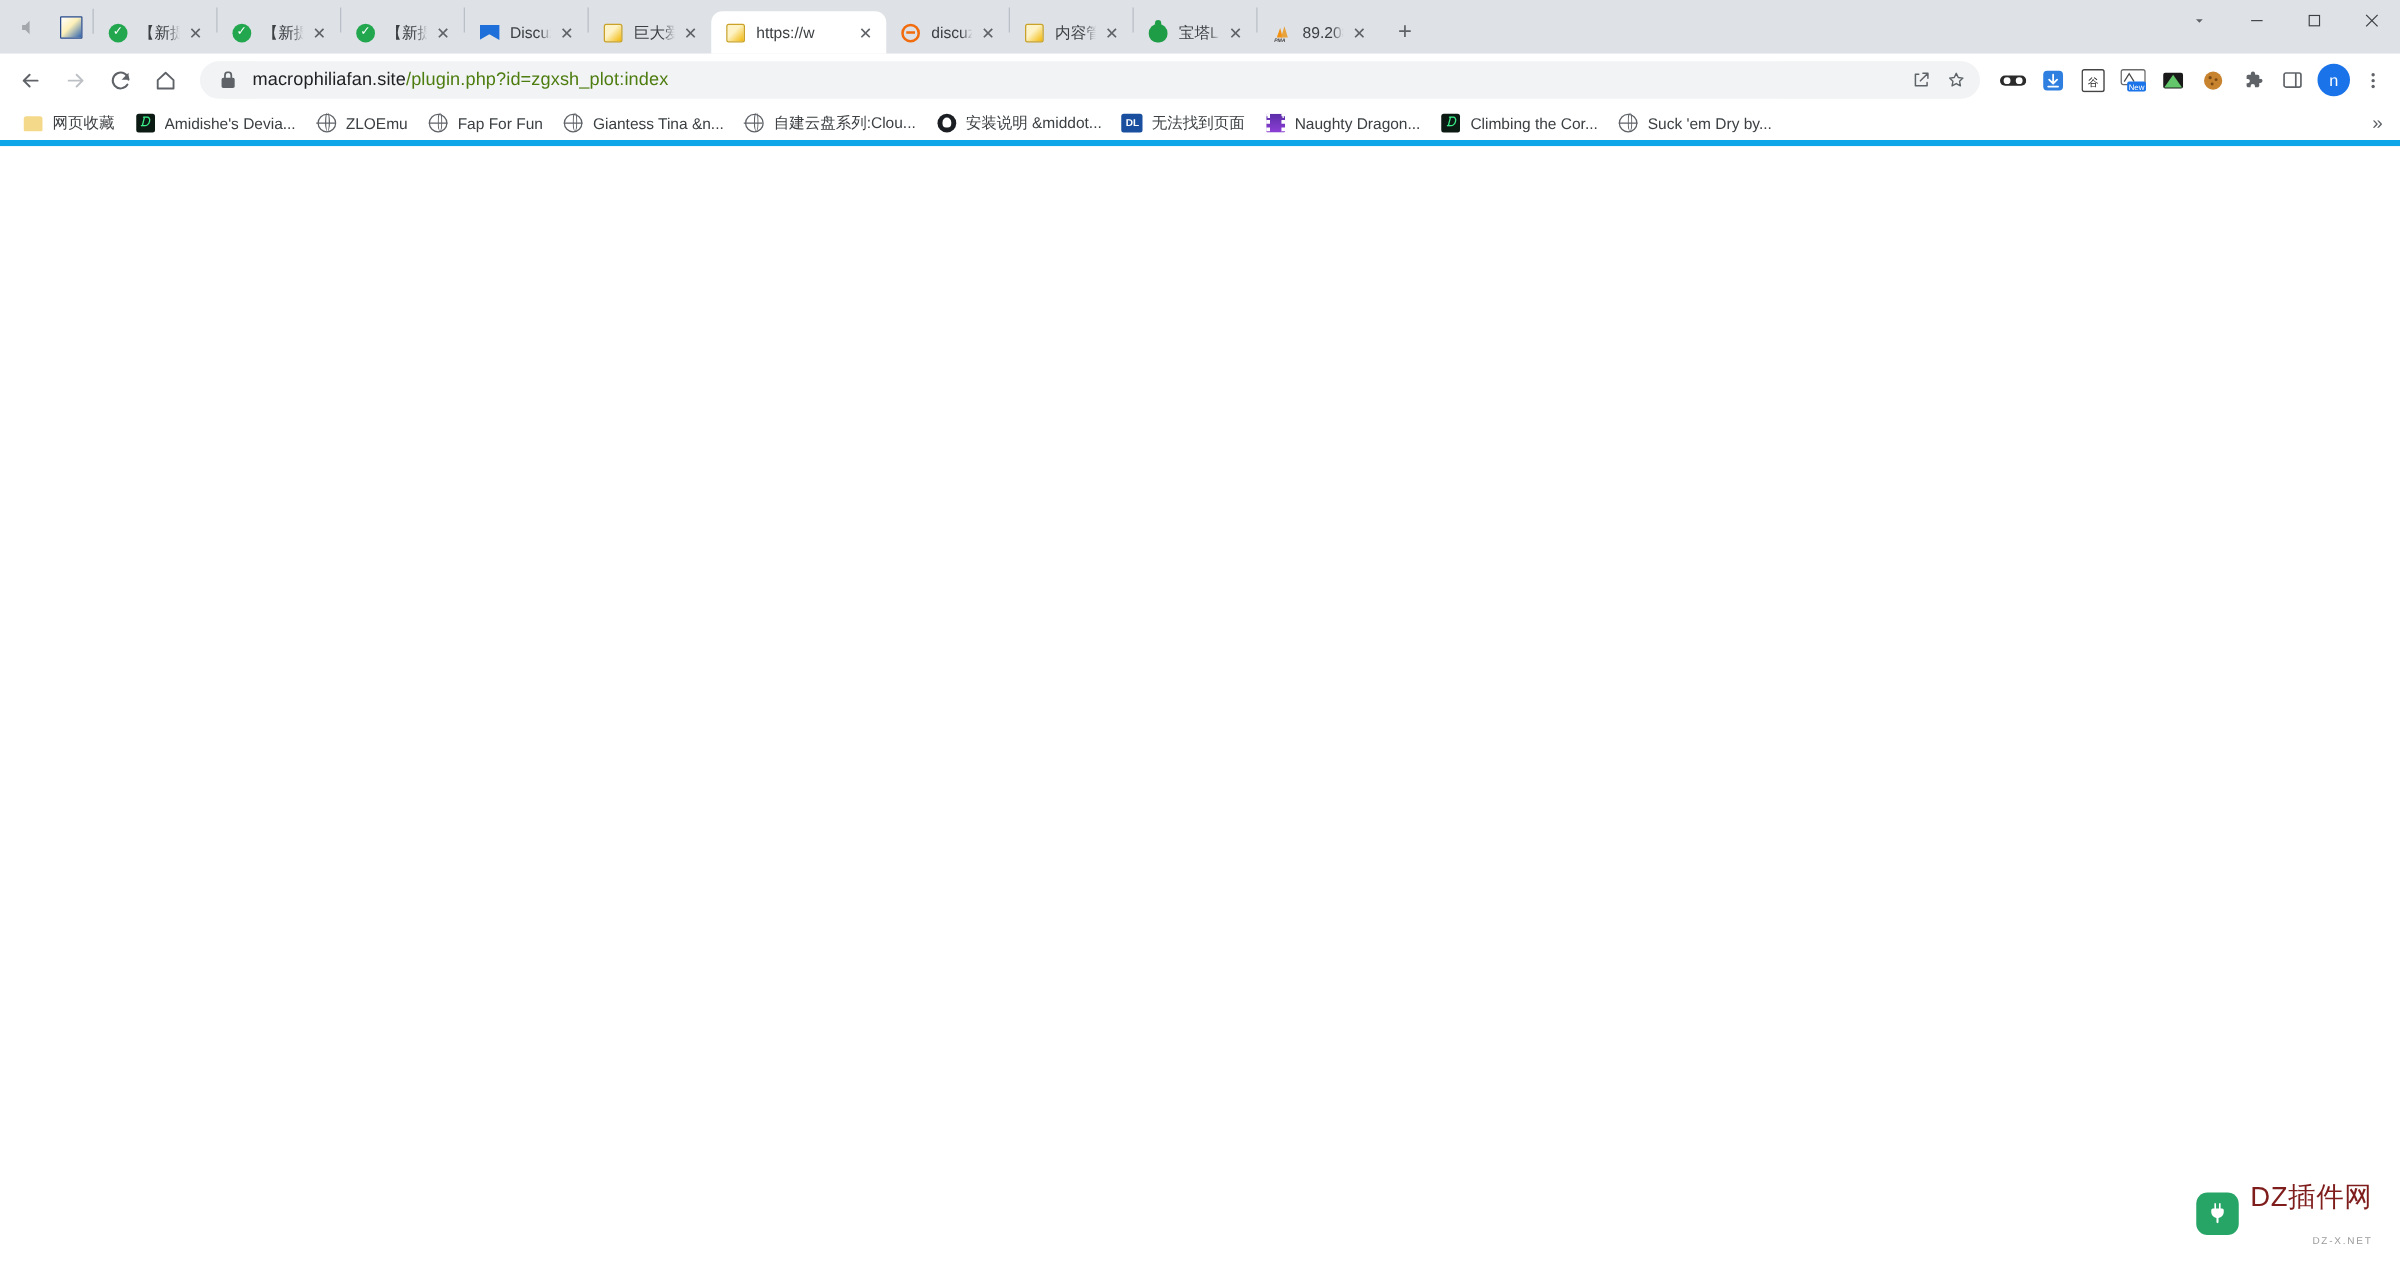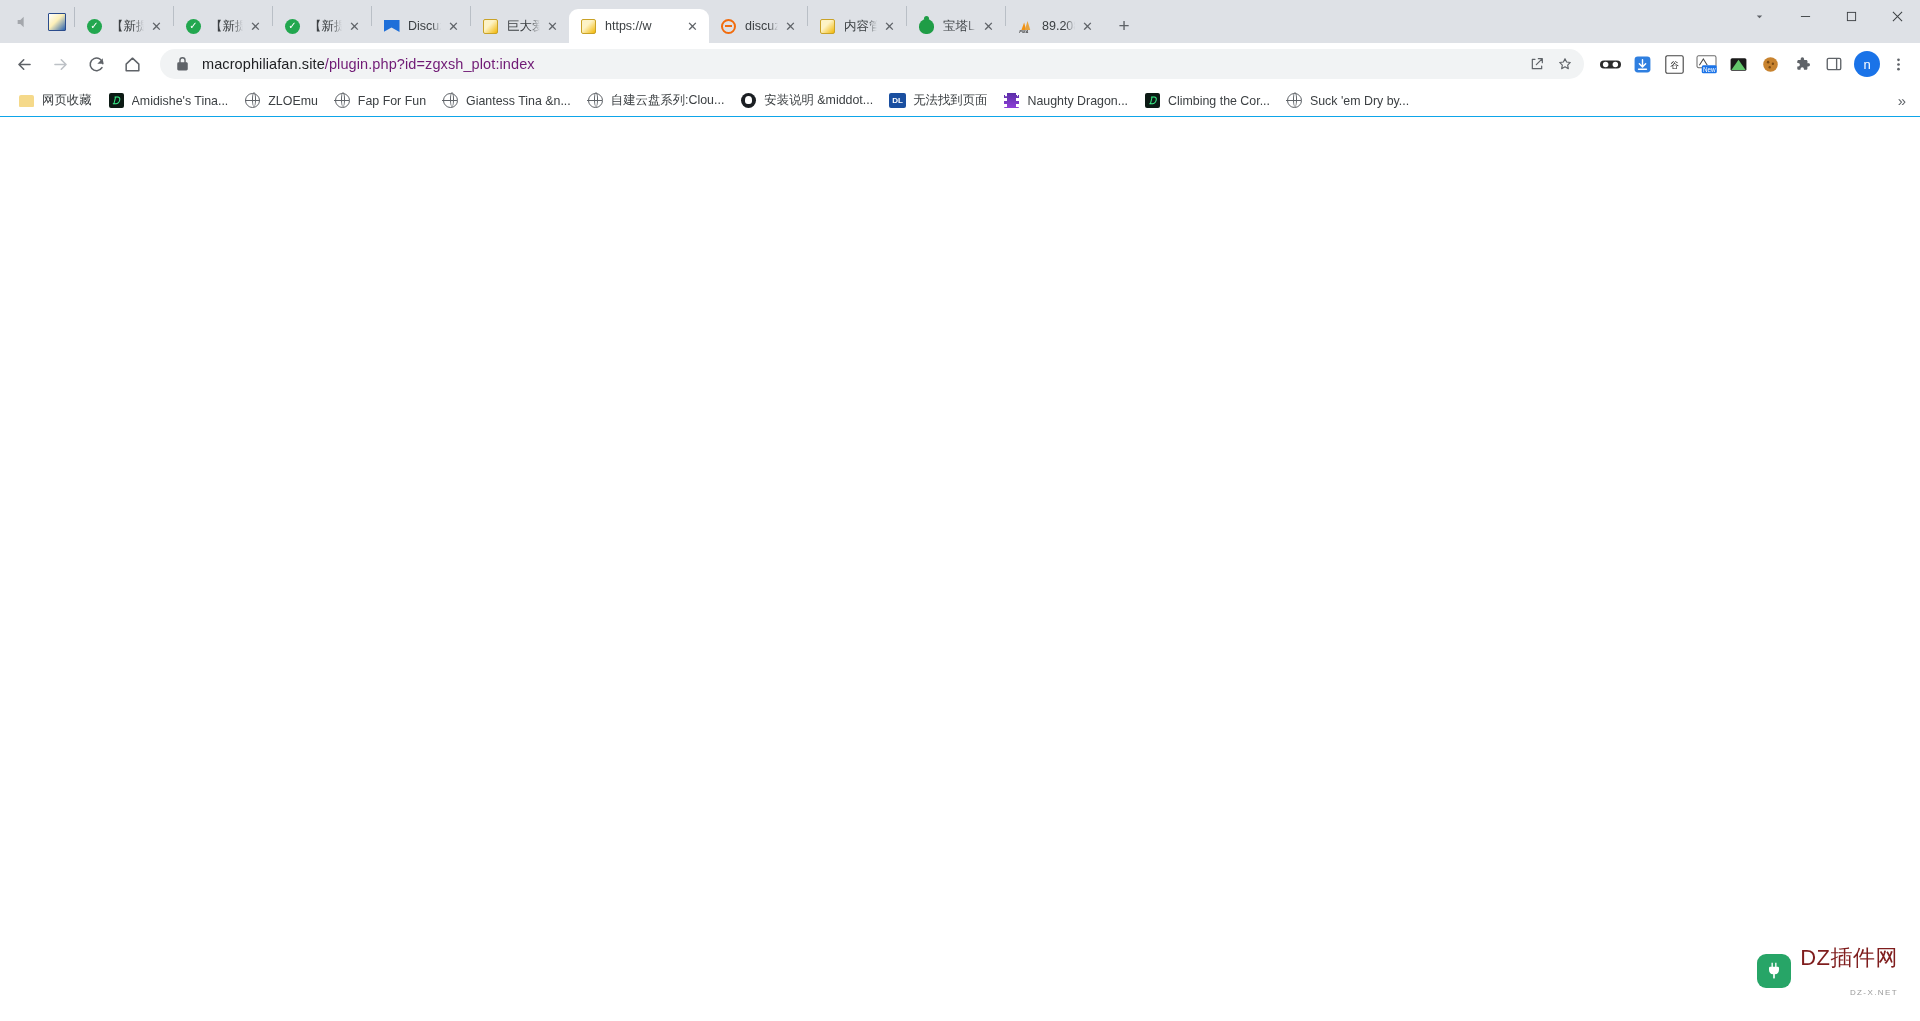--- a/index.html
+++ b/index.html
@@ -88,36 +88,36 @@
   .navbtn.disabled { color:#bdc1c6; }
 
   .omnibox {
     flex:1 1 auto; height:30px; background:#f1f3f4; border-radius:16px;
     display:flex; align-items:center; padding:0 6px 0 14px; margin:0 6px 0 8px;
     min-width:0;
   }
   .lock { width:17px; height:17px; margin-right:11px; flex:0 0 17px; display:flex; align-items:center; justify-content:center; }
   .url { font-size:14.5px; color:#202124; white-space:nowrap; overflow:hidden; flex:1 1 auto; letter-spacing:.1px; }
   .url .host { color:#202124; }
-  .url .path { color:#701a75; }
+  .url .path { color:#4d7c0f; }
   .omni-icon { width:26px; height:26px; display:flex; align-items:center; justify-content:center; color:#5f6368; flex:0 0 26px; margin-left:2px; }
 
   .ext-tray { display:flex; align-items:center; gap:0px; margin-left:4px; }
   .ext { width:28px; height:28px; display:flex; align-items:center; justify-content:center; flex:0 0 28px; margin:0 2px; position:relative;}
   .avatar {
     width:26px;height:26px;border-radius:50%;background:#1a73e8;color:#fff;
     display:flex;align-items:center;justify-content:center;font-size:13px;flex:0 0 26px;margin:0 4px;
   }
   .kebab { width:28px;height:28px;display:flex;align-items:center;justify-content:center;color:#5f6368;flex:0 0 28px; }
 
   
   .bookmarks {
     height:32px; background:#ffffff; display:flex; align-items:center;
     padding:0 6px 0 10px; flex:0 0 32px; position:relative;
-    border-bottom:1px solid #0ea5e9;
+    border-bottom:5px solid #0ea5e9;
   }
   .bm { display:flex; align-items:center; padding:3px 8px; border-radius:4px; white-space:nowrap; max-width:190px; overflow:hidden;}
   .bm .bmicon { width:17px;height:17px;flex:0 0 17px;margin-right:7px;display:flex;align-items:center;justify-content:center;}
   .bm .bmtext { font-size:12.4px; color:#3c4043; overflow:hidden; text-overflow:ellipsis; white-space:nowrap; }
   .bm-overflow { position:absolute; right:6px; width:24px;height:24px;display:flex;align-items:center;justify-content:center;color:#5f6368;font-size:15px;}
 
   
   .page { flex:1 1 auto; background:#ffffff; position:relative; overflow:hidden; }
 
   .watermark {
@@ -406,21 +406,21 @@
       <span class="bmicon">
           <span class="fi-folder"></span>
         </span>
       <span class="bmtext">网页收藏</span>
     </div>
 
     <div class="bm">
       <span class="bmicon">
           <span class="fi-dark-green">𝙳</span>
         </span>
-      <span class="bmtext">Amidishe's Tina...</span>
+      <span class="bmtext">Amidishe's Devia...</span>
     </div>
 
     <div class="bm">
       <span class="bmicon">
           <span class="fi-globe"></span>
         </span>
       <span class="bmtext">ZLOEmu</span>
     </div>
 
     <div class="bm">

